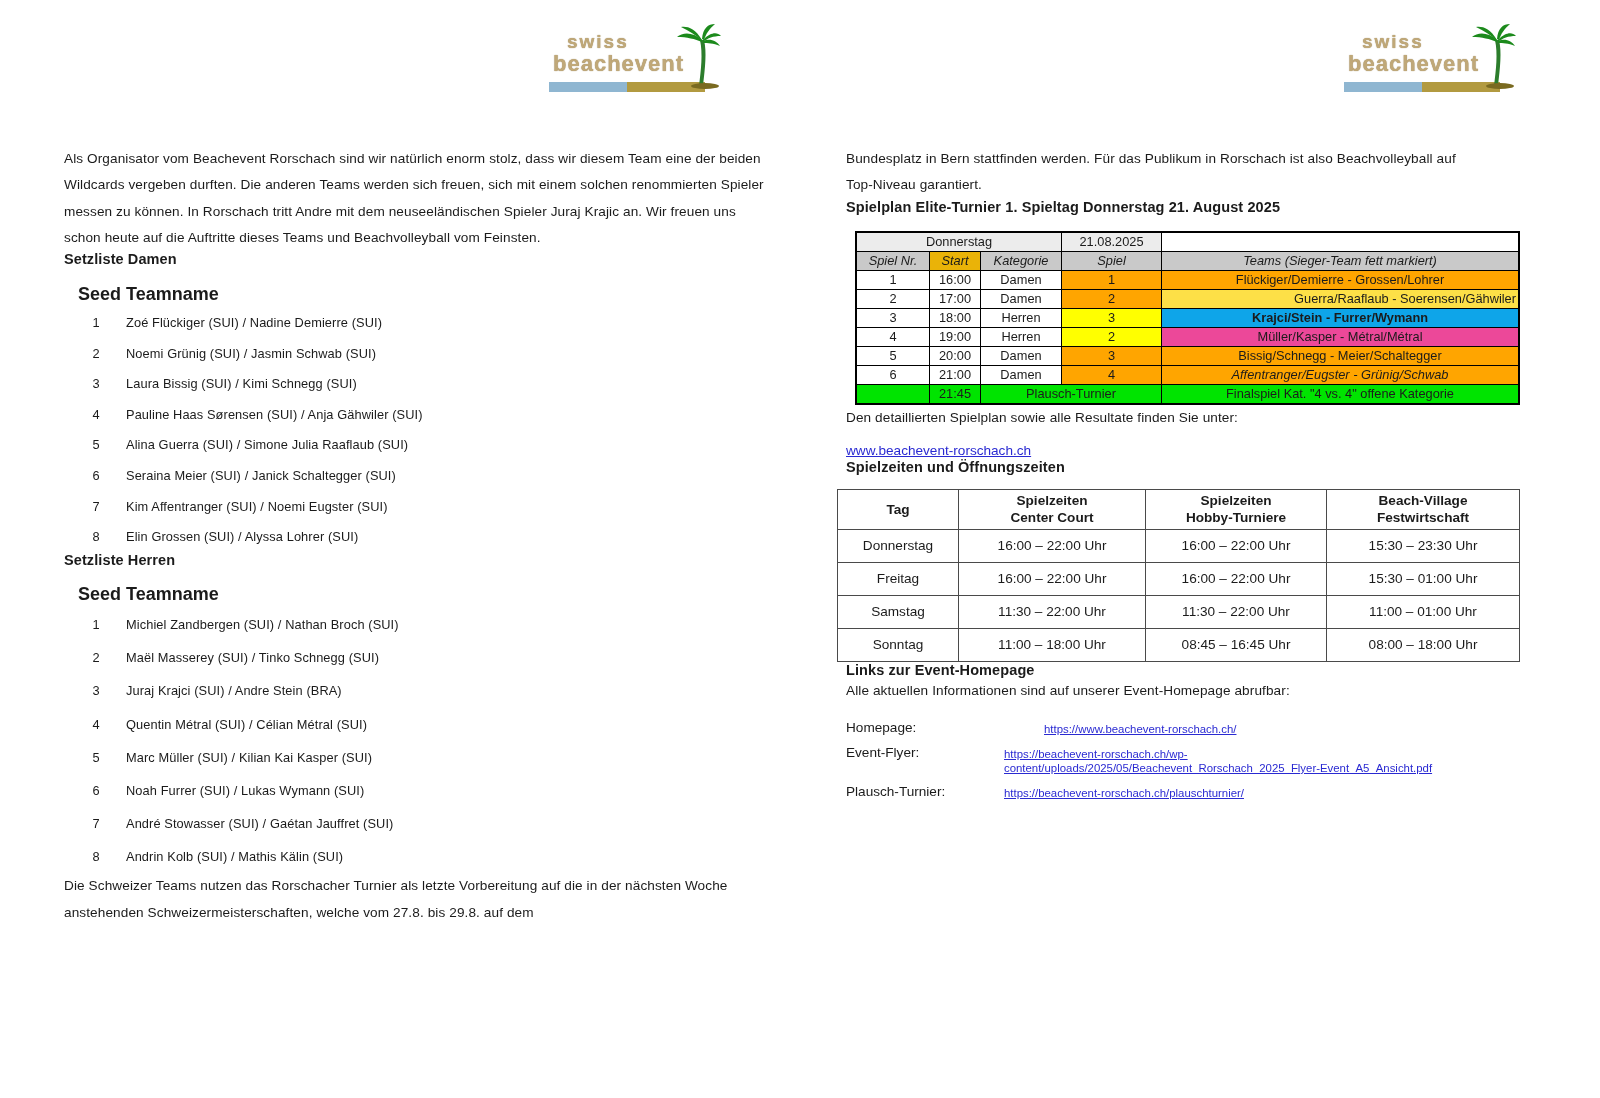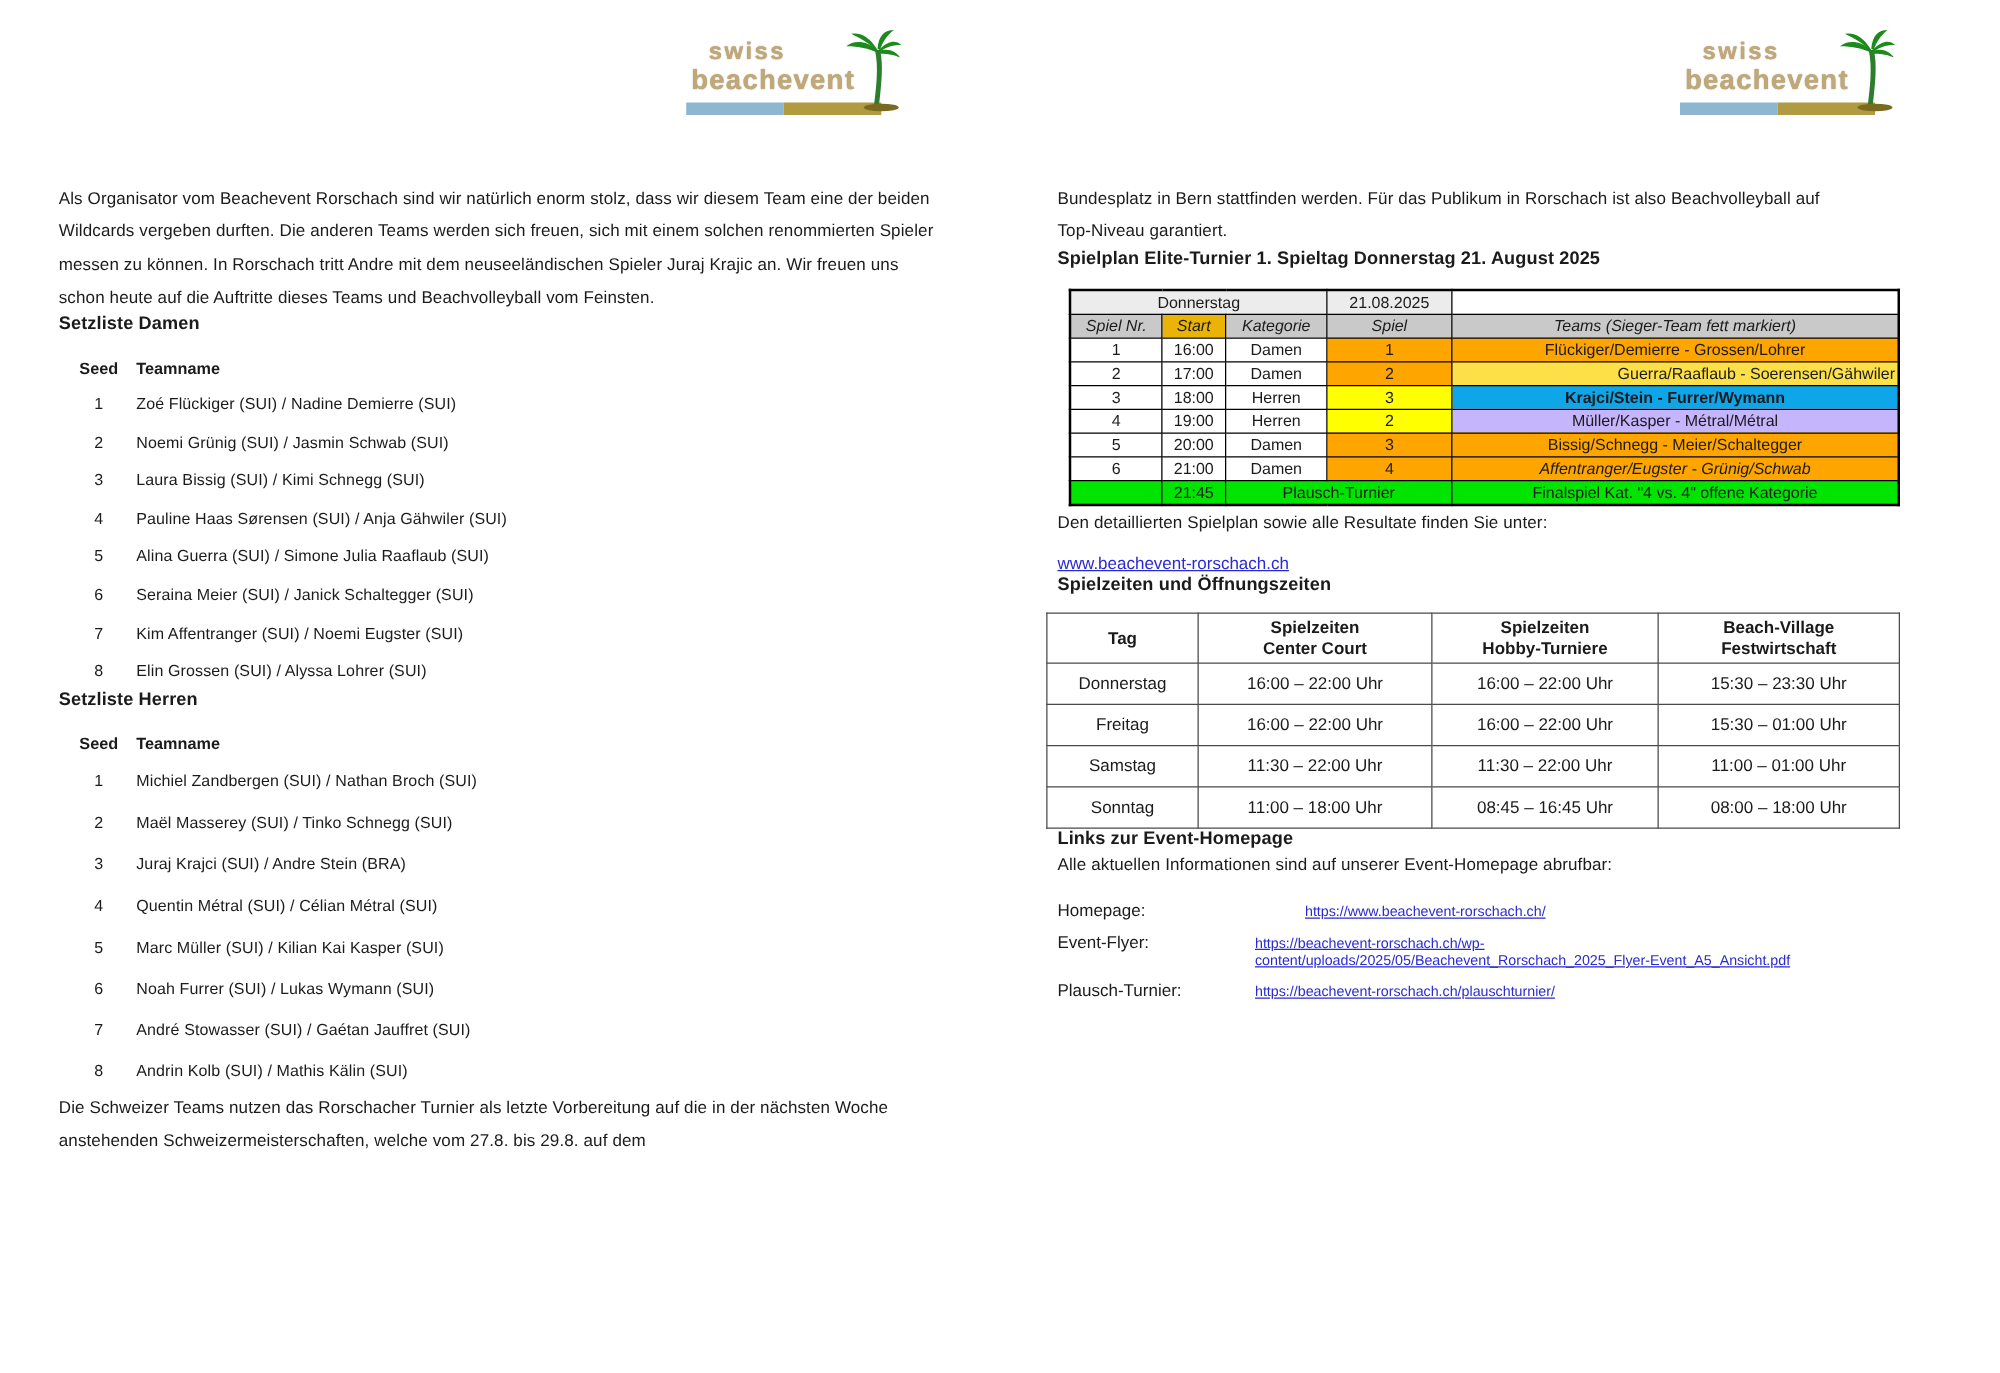--- a/index.html
+++ b/index.html
@@ -14,28 +14,28 @@
   .logo .words{position:absolute;left:6px;top:6px;line-height:1;}
   .logo .w1{font-size:19px;font-weight:bold;letter-spacing:2px;color:#c0a878;margin-left:14px;
             text-shadow:0 0 1px #8f7d52;}
   .logo .w2{font-size:22px;font-weight:bold;letter-spacing:1px;color:#c0a878;margin-top:2px;
             text-shadow:0 0 1px #8f7d52;}
   .logo .bar{position:absolute;left:2px;bottom:6px;width:156px;height:10px;display:flex;}
   .logo .bar .blue{width:78px;height:100%;background:#8fb6d1;}
   .logo .bar .sand{width:78px;height:100%;background:#b29a40;}
   .logo svg.palm{position:absolute;right:-4px;top:-2px;}
   
-  .leftcol{position:absolute;left:47px;top:146px;width:705px;}
+  .leftcol{position:absolute;left:64px;top:146px;width:705px;}
   .rightcol{position:absolute;left:846px;top:146px;width:676px;}
   p.bodytext{font-size:13.6px;line-height:26.3px;margin:0;letter-spacing:0.1px;}
   h3.sect{font-size:14.5px;font-weight:bold;margin:0;letter-spacing:0.1px;}
   .h-damen{margin-top:14px;}
   .h-herren{margin-top:30px;}
   
-  .listhead{display:flex;align-items:center;font-weight:bold;font-size:13px;height:26px;margin-top:14px;}
+  .listhead{display:flex;align-items:center;font-weight:bold;font-size:18px;height:26px;margin-top:14px;}
   .listhead .seedcol{width:36px;text-align:center;margin-left:14px;}
   .listhead .namecol{margin-left:12px;}
   .seedrow{display:flex;align-items:center;font-size:12.8px;}
   .damenlist .seedrow{height:30.6px;}
   .herrenlist .seedrow{height:33.2px;}
   .seedrow .num{width:36px;text-align:center;margin-left:14px;}
   .seedrow .team{margin-left:12px;letter-spacing:0.1px;}
   .closing{margin-top:26px;}
   
   .h-spielplan{margin-top:34px;}
@@ -237,21 +237,21 @@
       <td>18:00</td>
       <td>Herren</td>
       <td style="background-color: rgb(255, 255, 0);">3</td>
       <td style="background-color: #0ea5e9; font-weight: bold;">Krajci/Stein - Furrer/Wymann</td>
     </tr>
     <tr>
       <td>4</td>
       <td>19:00</td>
       <td>Herren</td>
       <td style="background-color: rgb(255, 255, 0);">2</td>
-      <td style="background-color: #c4b5fd; text-align: center;">Müller/Kasper - Métral/Métral</td>
+      <td style="background-color: #ec4899; text-align: center;">Müller/Kasper - Métral/Métral</td>
     </tr>
     <tr>
       <td>5</td>
       <td>20:00</td>
       <td>Damen</td>
       <td style="background-color: rgb(255, 165, 0);">3</td>
       <td style="background-color: rgb(255, 165, 0);">Bissig/Schnegg - Meier/Schaltegger</td>
     </tr>
     <tr>
       <td>6</td>

